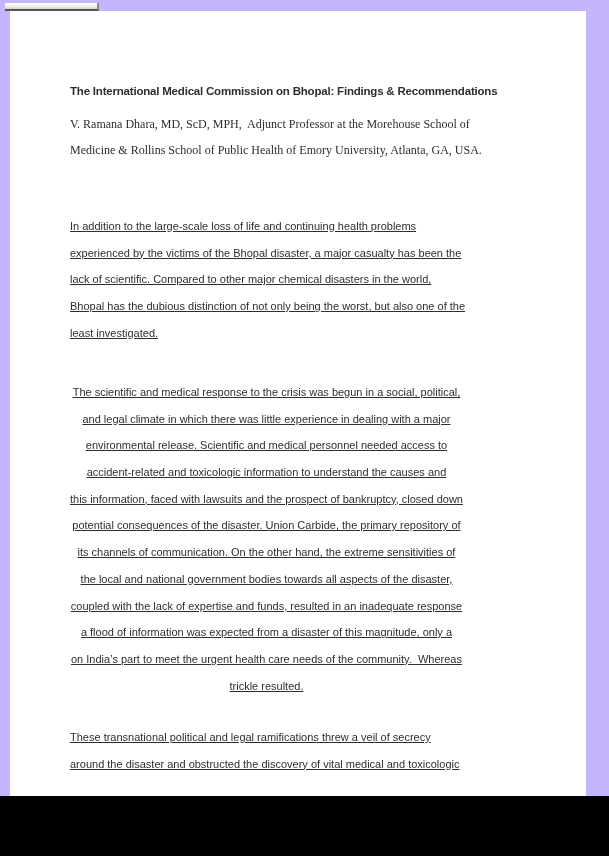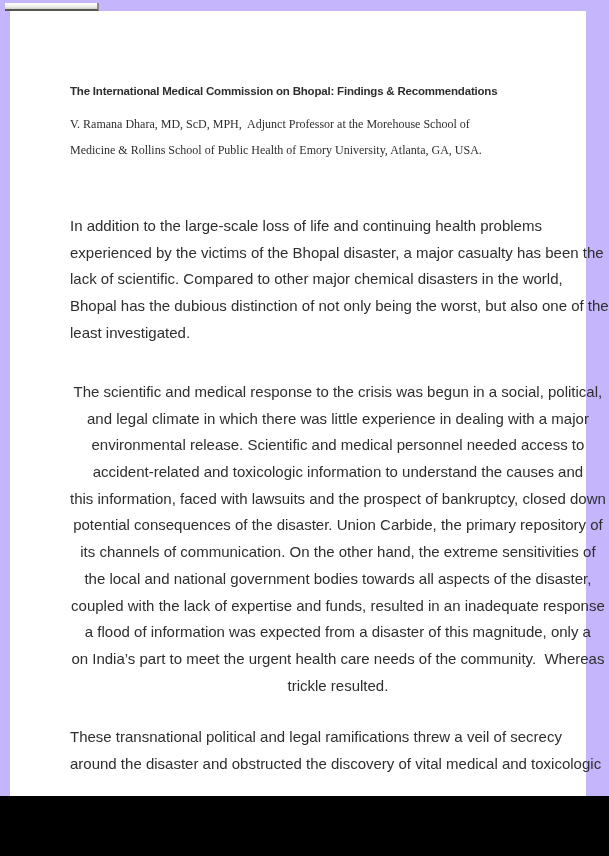--- a/index.html
+++ b/index.html
@@ -44,21 +44,21 @@
     line-height: 27px;
     white-space: pre;
   }
   .byline-block {
     left: 70px;
     top: 111px;
     font-family: "Liberation Serif", serif;
     font-size: 12px;
     line-height: 26px;
   }
-  .para { left: 70px; font-size: 15px; }
+  .para { left: 70px; font-size: 11px; text-decoration: underline; }
   .para-1 { top: 213px; }
   .para-2 { top: 379px; text-align: center; }
   .para-3 { top: 724px; }
   .line {
     height: 26.7px;
     line-height: 26.7px;
     white-space: pre;
   }
   .byline-block .line { height: 26px; line-height: 26px; }
 </style>

